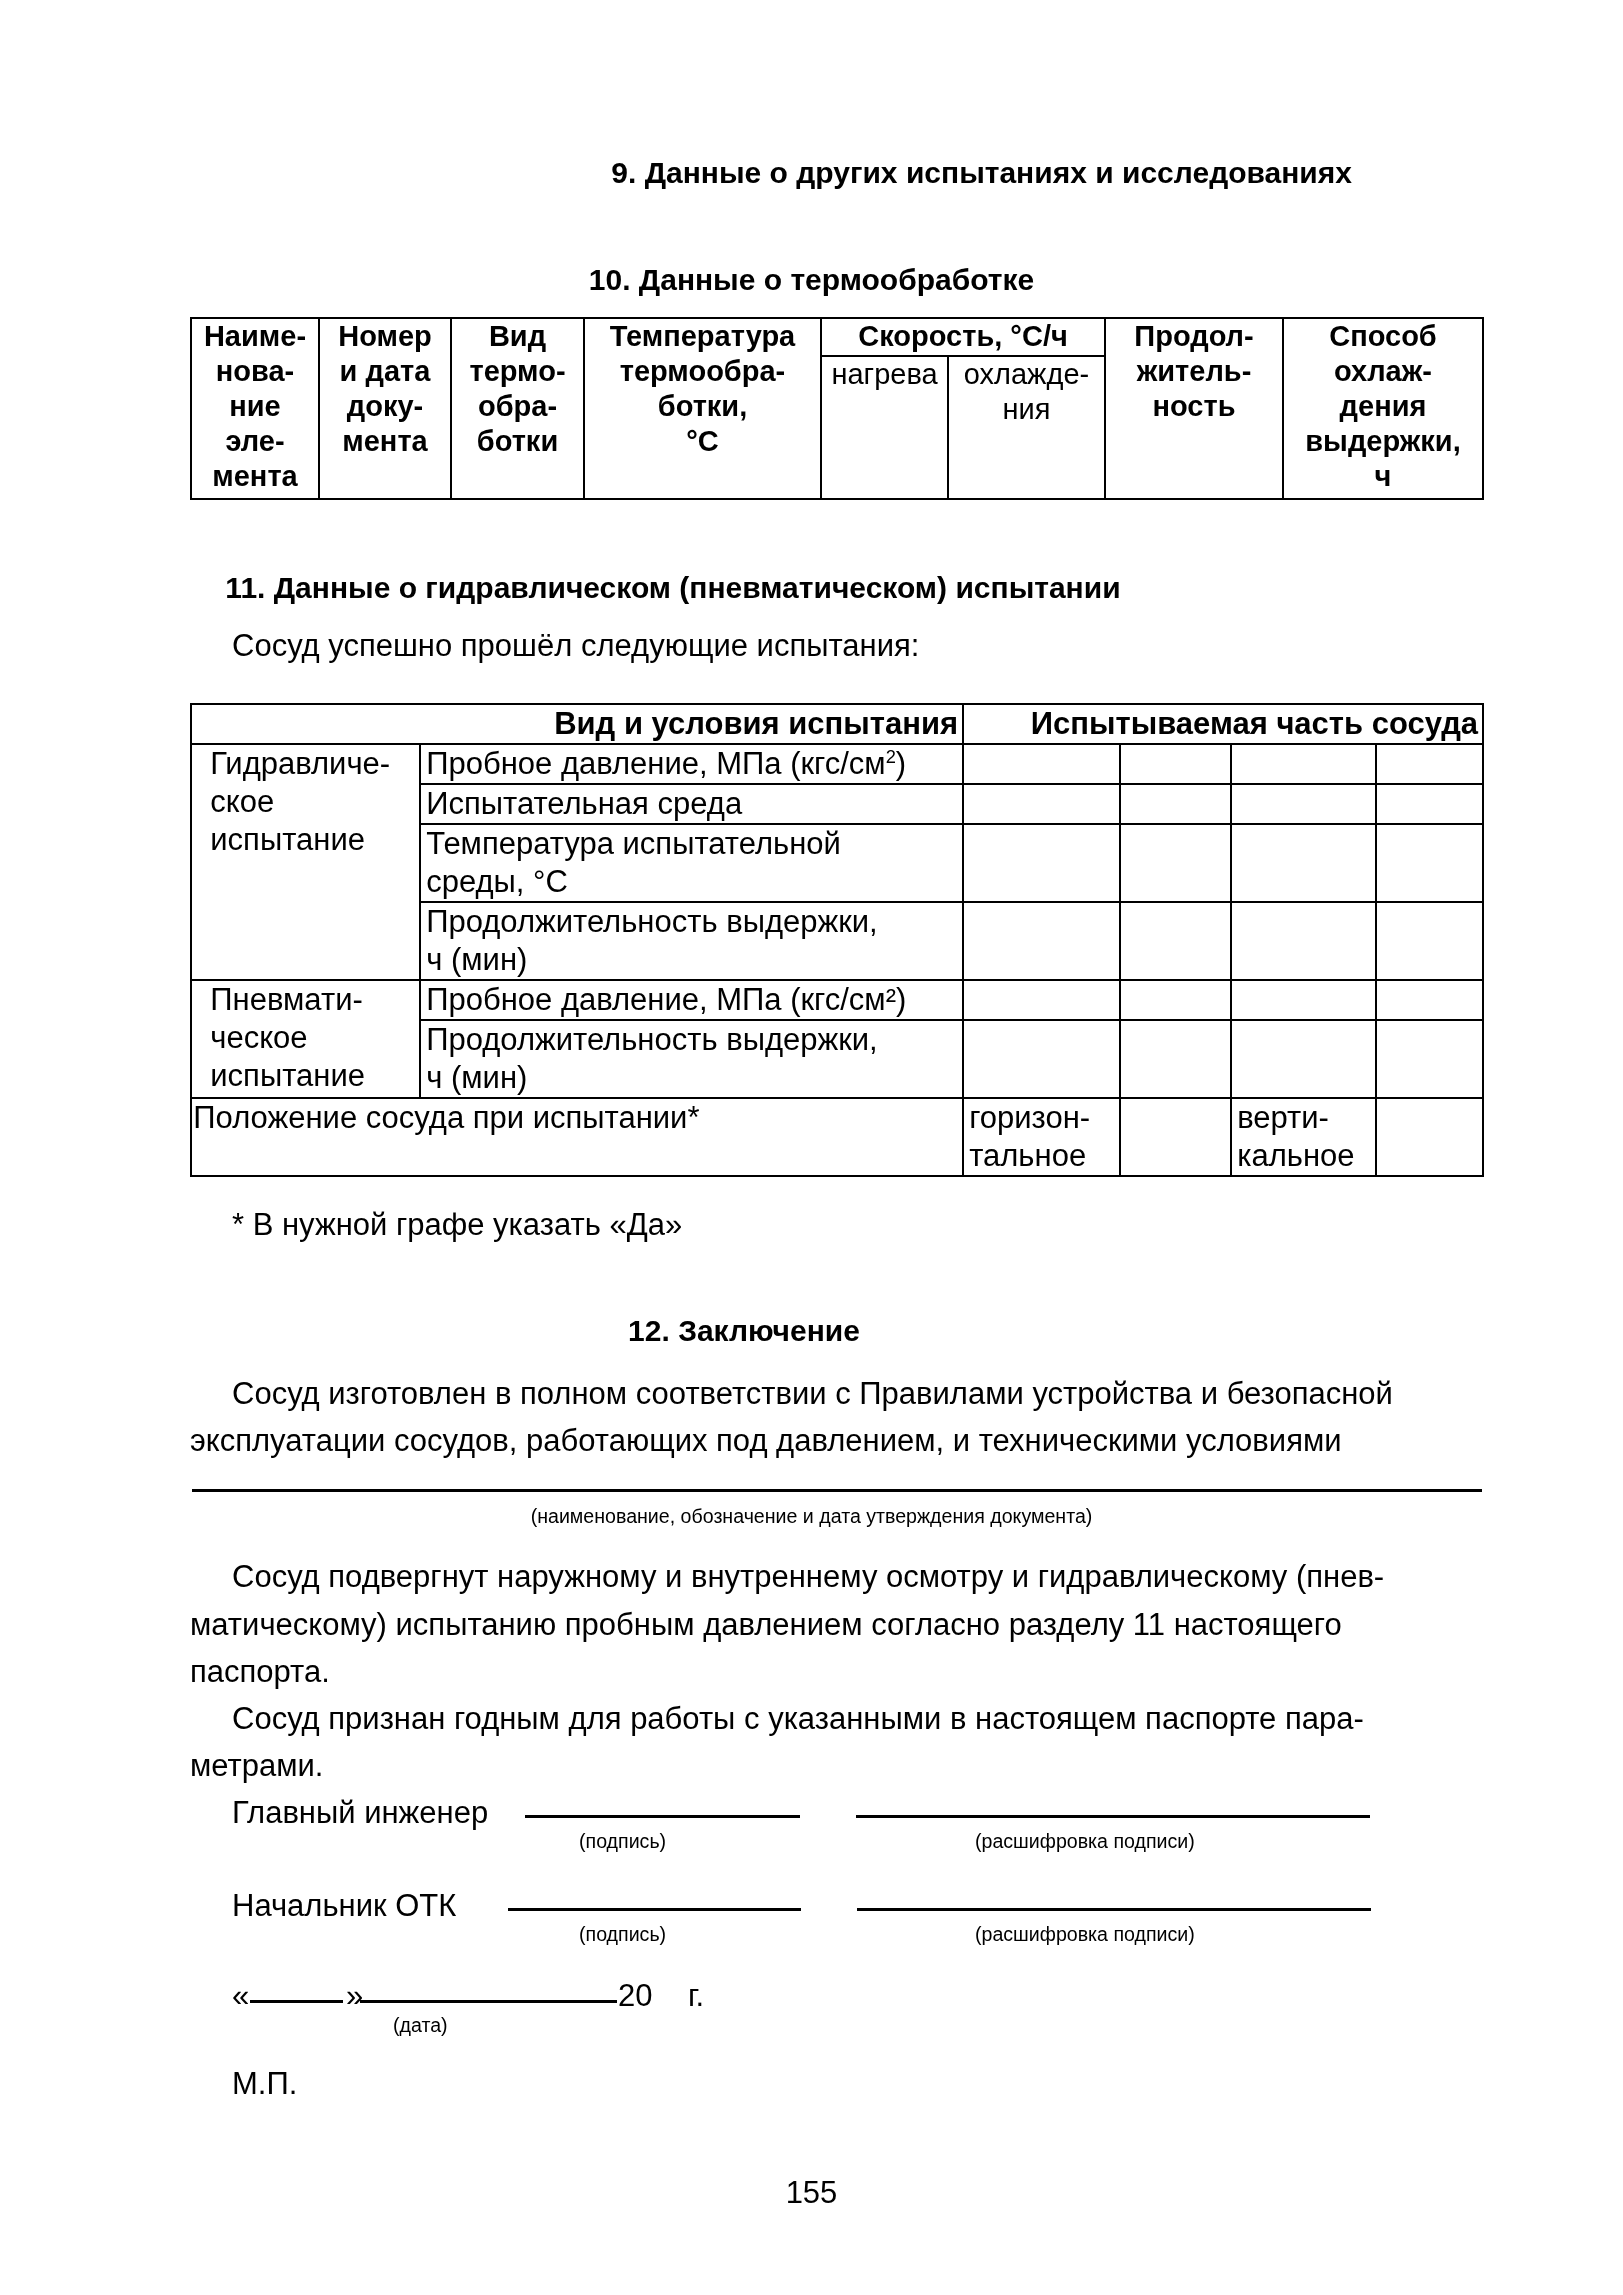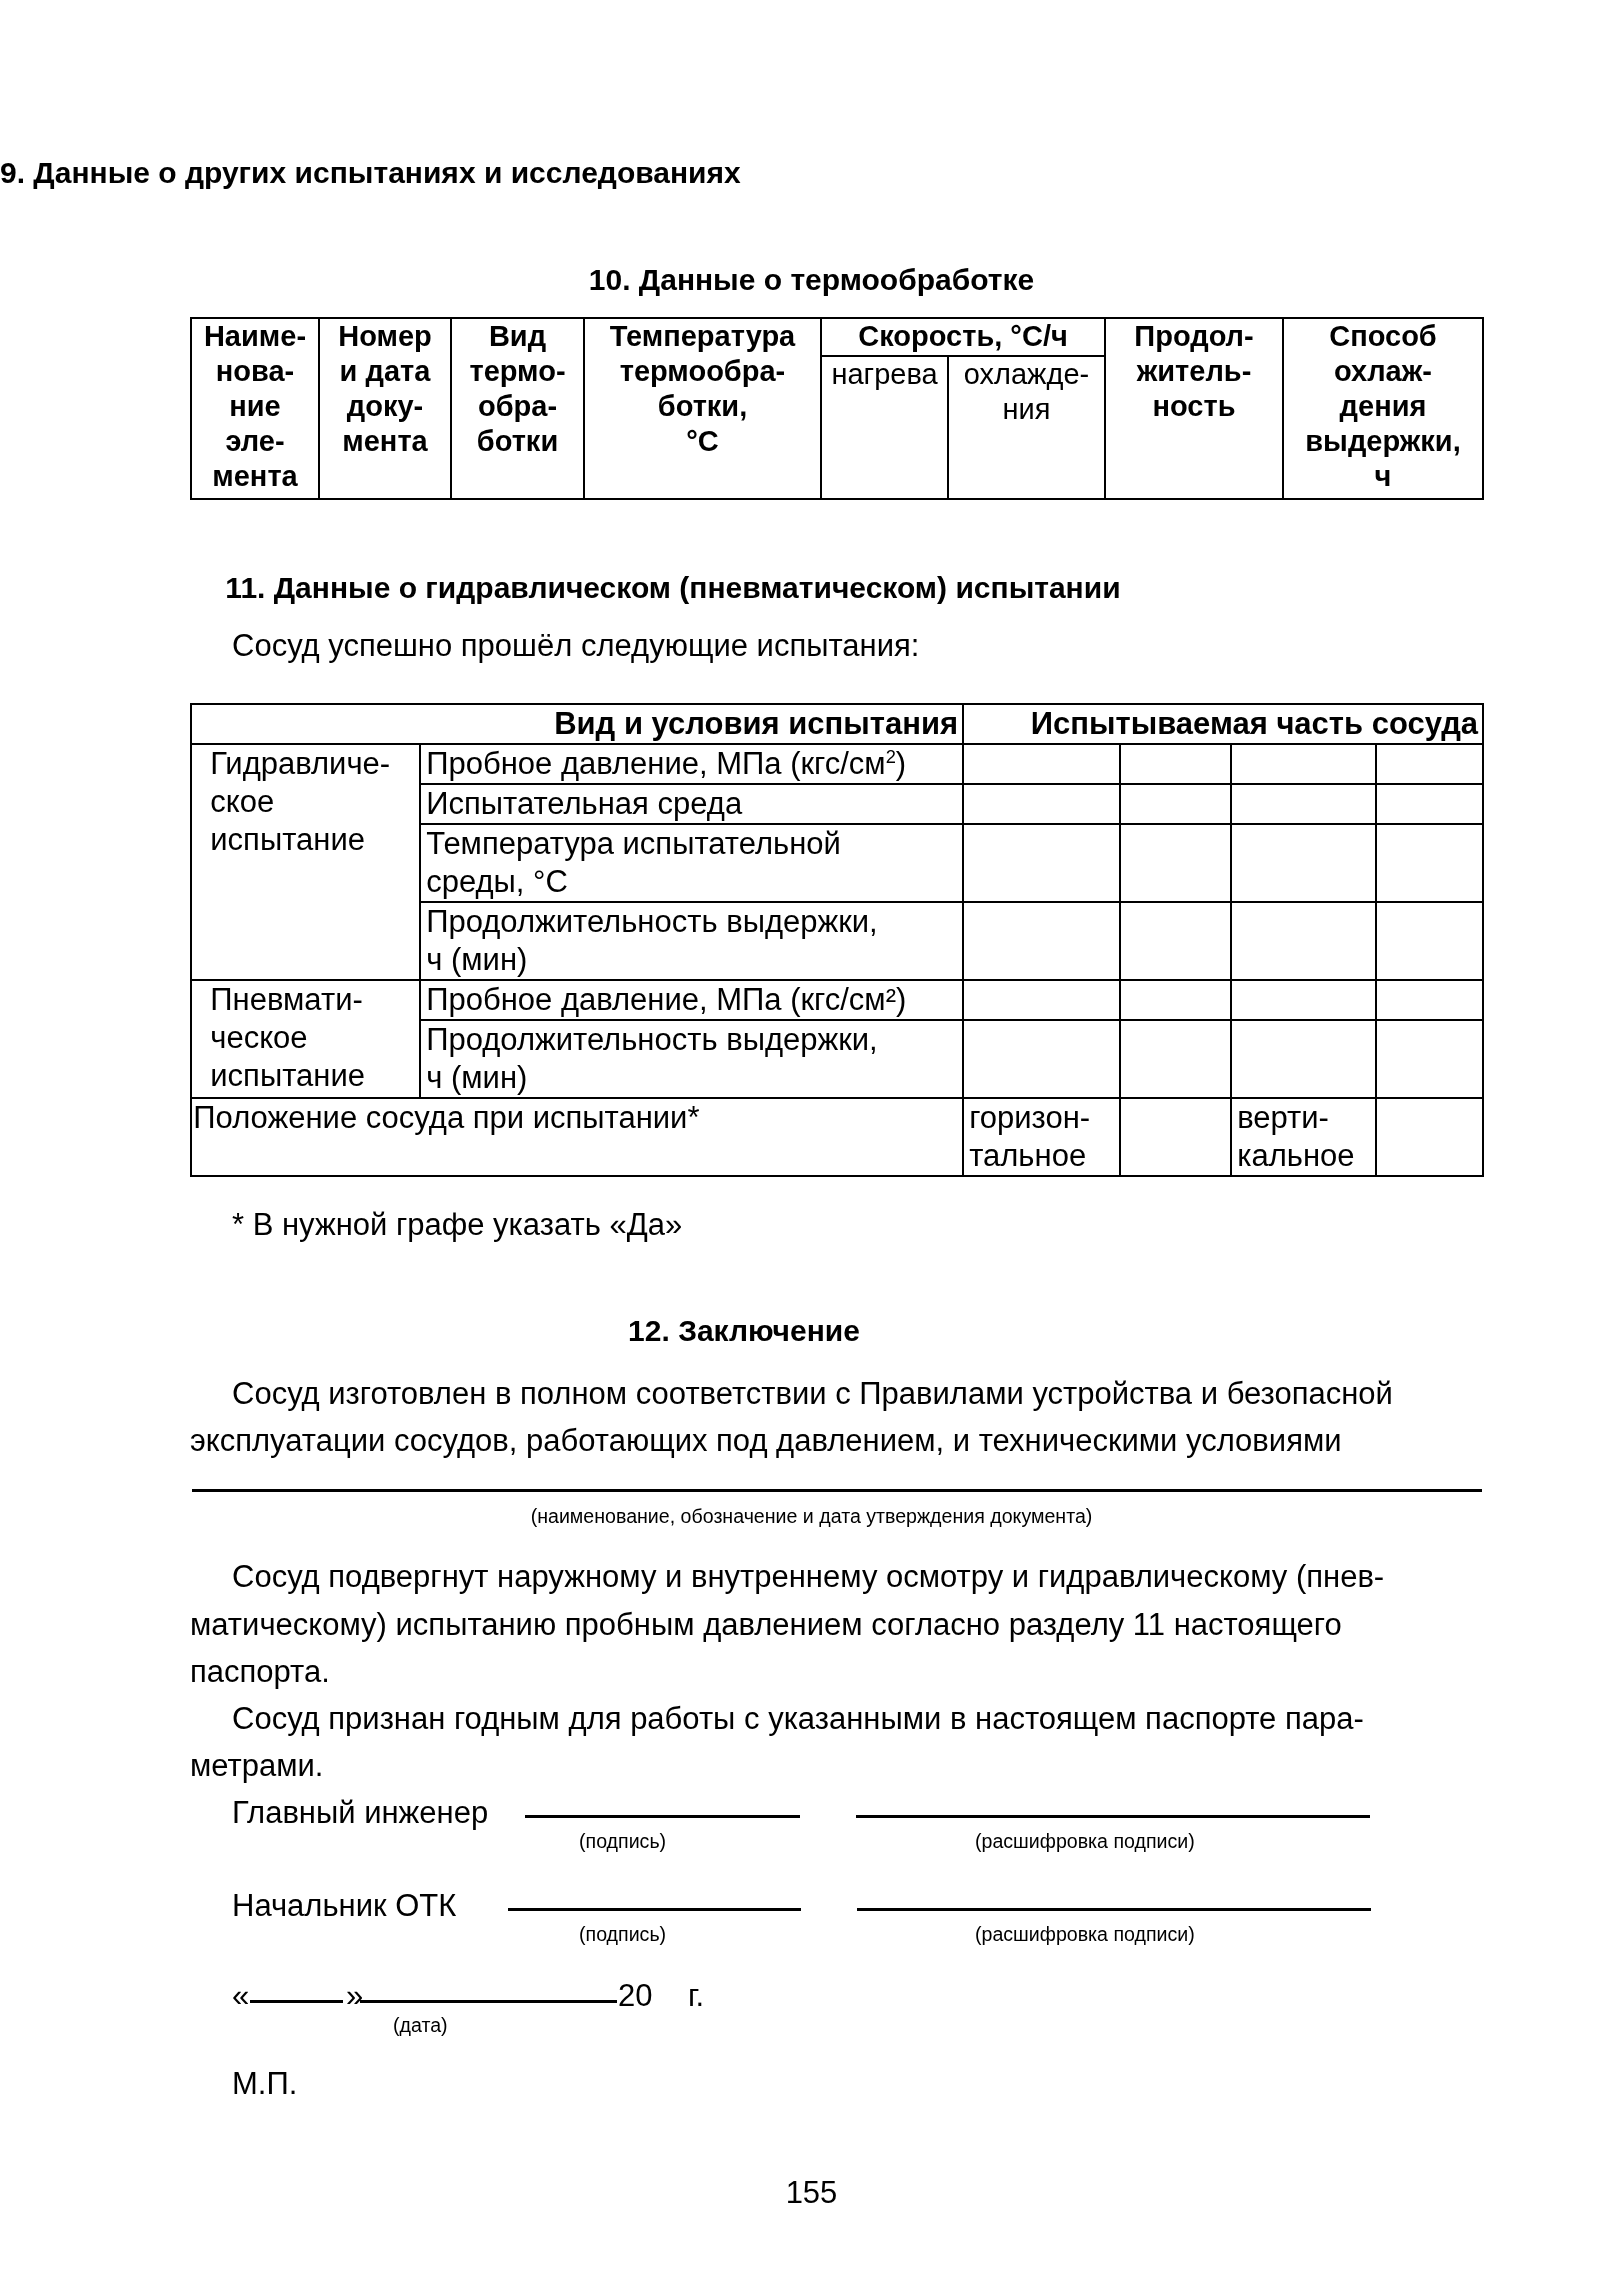--- a/index.html
+++ b/index.html
@@ -23,21 +23,21 @@
   .t11 td { border: 2px solid #000; vertical-align: top; font-size: 31px;
             line-height: 38px; padding: 0 3.9px 0 5.2px; }
   .t11 td.hd { font-weight: bold; text-align: right; height: 37px; }
   .t11 td.grp { padding-left: 18.3px; margin-left: 36px; }
   .line { position: absolute; height: 3.3px; background: #000; }
   sup { font-size: 18.3px; line-height: 0; }
 </style>
 </head>
 <body>
 
-<div class="abs h" style="left:0;width:1352px;text-align:left;top:156px;">9. Данные о других испытаниях и исследованиях</div>
+<div class="abs h" style="left:0;width:1352px;text-align:right;top:156px;">9. Данные о других испытаниях и исследованиях</div>
 
 <div class="abs h" style="left:0;width:1623px;text-align:center;top:263px;">10. Данные о термообработке</div>
 
 <table class="t10">
   <colgroup>
     <col style="width:128px">
       <col style="width:132px">
       <col style="width:133px">
     <col style="width:237px">
       <col style="width:127px">

